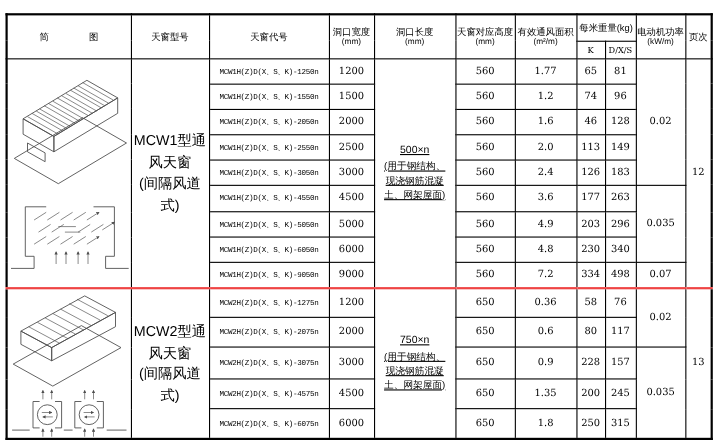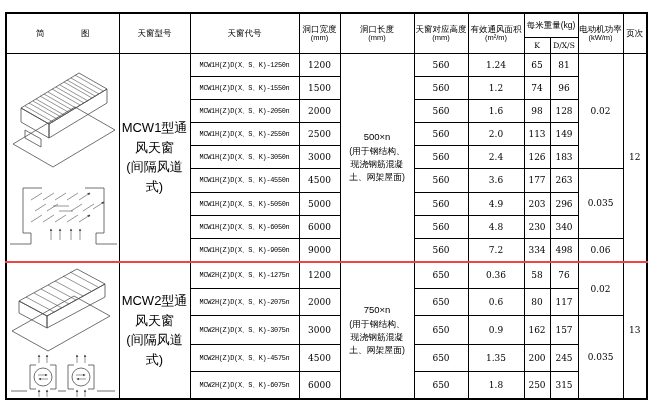--- a/index.html
+++ b/index.html
@@ -12,21 +12,21 @@
   thead th { font-weight:normal; font-size:8.5px; line-height:1.2; }
   .hdr-unit { font-size:7.5px; line-height:1.1; }
   tr.h1 { height:24px; } tr.h2 { height:16px; }
   tr.h2 th { font-size:7.5px; font-family:"DejaVu Serif","Liberation Serif",serif; }
   .hdr-diagram { letter-spacing:14px; text-indent:14px; }
   tr.g1 { height:23px; } tr.g2 { height:27px; }
   td.code { font-size:6.9px; letter-spacing:-0.3px; white-space:nowrap;
             font-family:Liberation Mono, monospace;margin-left:48px; }
   td.num  { font-size:9px; font-family:"DejaVu Serif","Liberation Serif",serif; }
   td.model-cell { font-size:13px; line-height:1.5; }
-  td.length-cell { font-size:8.8px; line-height:1.45; }
+  td.length-cell { font-size:8.8px; line-height:1.45;text-decoration:underline; }
   .len-main { font-size:9.5px; margin-bottom:1px; }
   td.diagram-cell { vertical-align:middle; }
   td.diagram-cell svg { display:block; }
   tr.gsep td { border-top:2px solid #ef4444; }
   svg .ln { stroke:#4d4d4d; stroke-width:0.8; fill:none; }
   svg .thin { stroke:#4d4d4d; stroke-width:0.6; fill:none; }
 </style>
 </head>
 <body>
 
@@ -114,40 +114,40 @@
         </td>
         <td class="code">MCW1H(Z)D(X、S、K)-1250n</td>
         <td class="num">1200</td>
         <td rowspan="9" class="length-cell">
           <div class="len-main">500×n</div>
           <div>(用于钢结构、</div>
           <div>现浇钢筋混凝</div>
           <div>土、网架屋面)</div>
         </td>
         <td class="num">560</td>
-        <td class="num">1.24</td>
+        <td class="num">1.77</td>
         <td class="num">65</td>
         <td class="num">81</td>
         <td rowspan="5" class="num">0.02</td>
         <td rowspan="9" class="num">12</td>
       </tr>
       <tr class="g1">
         <td class="code">MCW1H(Z)D(X、S、K)-1550n</td>
         <td class="num">1500</td>
         <td class="num">560</td>
         <td class="num">1.2</td>
         <td class="num">74</td>
         <td class="num">96</td>
       </tr>
       <tr class="g1">
         <td class="code">MCW1H(Z)D(X、S、K)-2050n</td>
         <td class="num">2000</td>
         <td class="num">560</td>
         <td class="num">1.6</td>
-        <td class="num">98</td>
+        <td class="num">46</td>
         <td class="num">128</td>
       </tr>
       <tr class="g1">
         <td class="code">MCW1H(Z)D(X、S、K)-2550n</td>
         <td class="num">2500</td>
         <td class="num">560</td>
         <td class="num">2.0</td>
         <td class="num">113</td>
         <td class="num">149</td>
       </tr>
@@ -184,21 +184,21 @@
         <td class="num">230</td>
         <td class="num">340</td>
       </tr>
       <tr class="g1">
         <td class="code">MCW1H(Z)D(X、S、K)-9050n</td>
         <td class="num">9000</td>
         <td class="num">560</td>
         <td class="num">7.2</td>
         <td class="num">334</td>
         <td class="num">498</td>
-        <td class="num">0.06</td>
+        <td class="num">0.07</td>
       </tr>
 
       <tr class="g2 gsep">
         <td rowspan="5" class="diagram-cell">
           <svg width="113" height="135" viewBox="0 0 113 135">
             <defs>
               <marker id="ah2" markerWidth="5" markerHeight="5" refX="4" refY="2.5" orient="auto">
                 <path d="M0,0 L5,2.5 L0,5 Z" fill="#4d4d4d"></path>
               </marker>
             </defs>
@@ -253,21 +253,21 @@
         <td class="num">650</td>
         <td class="num">0.6</td>
         <td class="num">80</td>
         <td class="num">117</td>
       </tr>
       <tr class="g2">
         <td class="code">MCW2H(Z)D(X、S、K)-3075n</td>
         <td class="num">3000</td>
         <td class="num">650</td>
         <td class="num">0.9</td>
-        <td class="num">162</td>
+        <td class="num">228</td>
         <td class="num">157</td>
         <td rowspan="3" class="num">0.035</td>
       </tr>
       <tr class="g2">
         <td class="code">MCW2H(Z)D(X、S、K)-4575n</td>
         <td class="num">4500</td>
         <td class="num">650</td>
         <td class="num">1.35</td>
         <td class="num">200</td>
         <td class="num">245</td>

